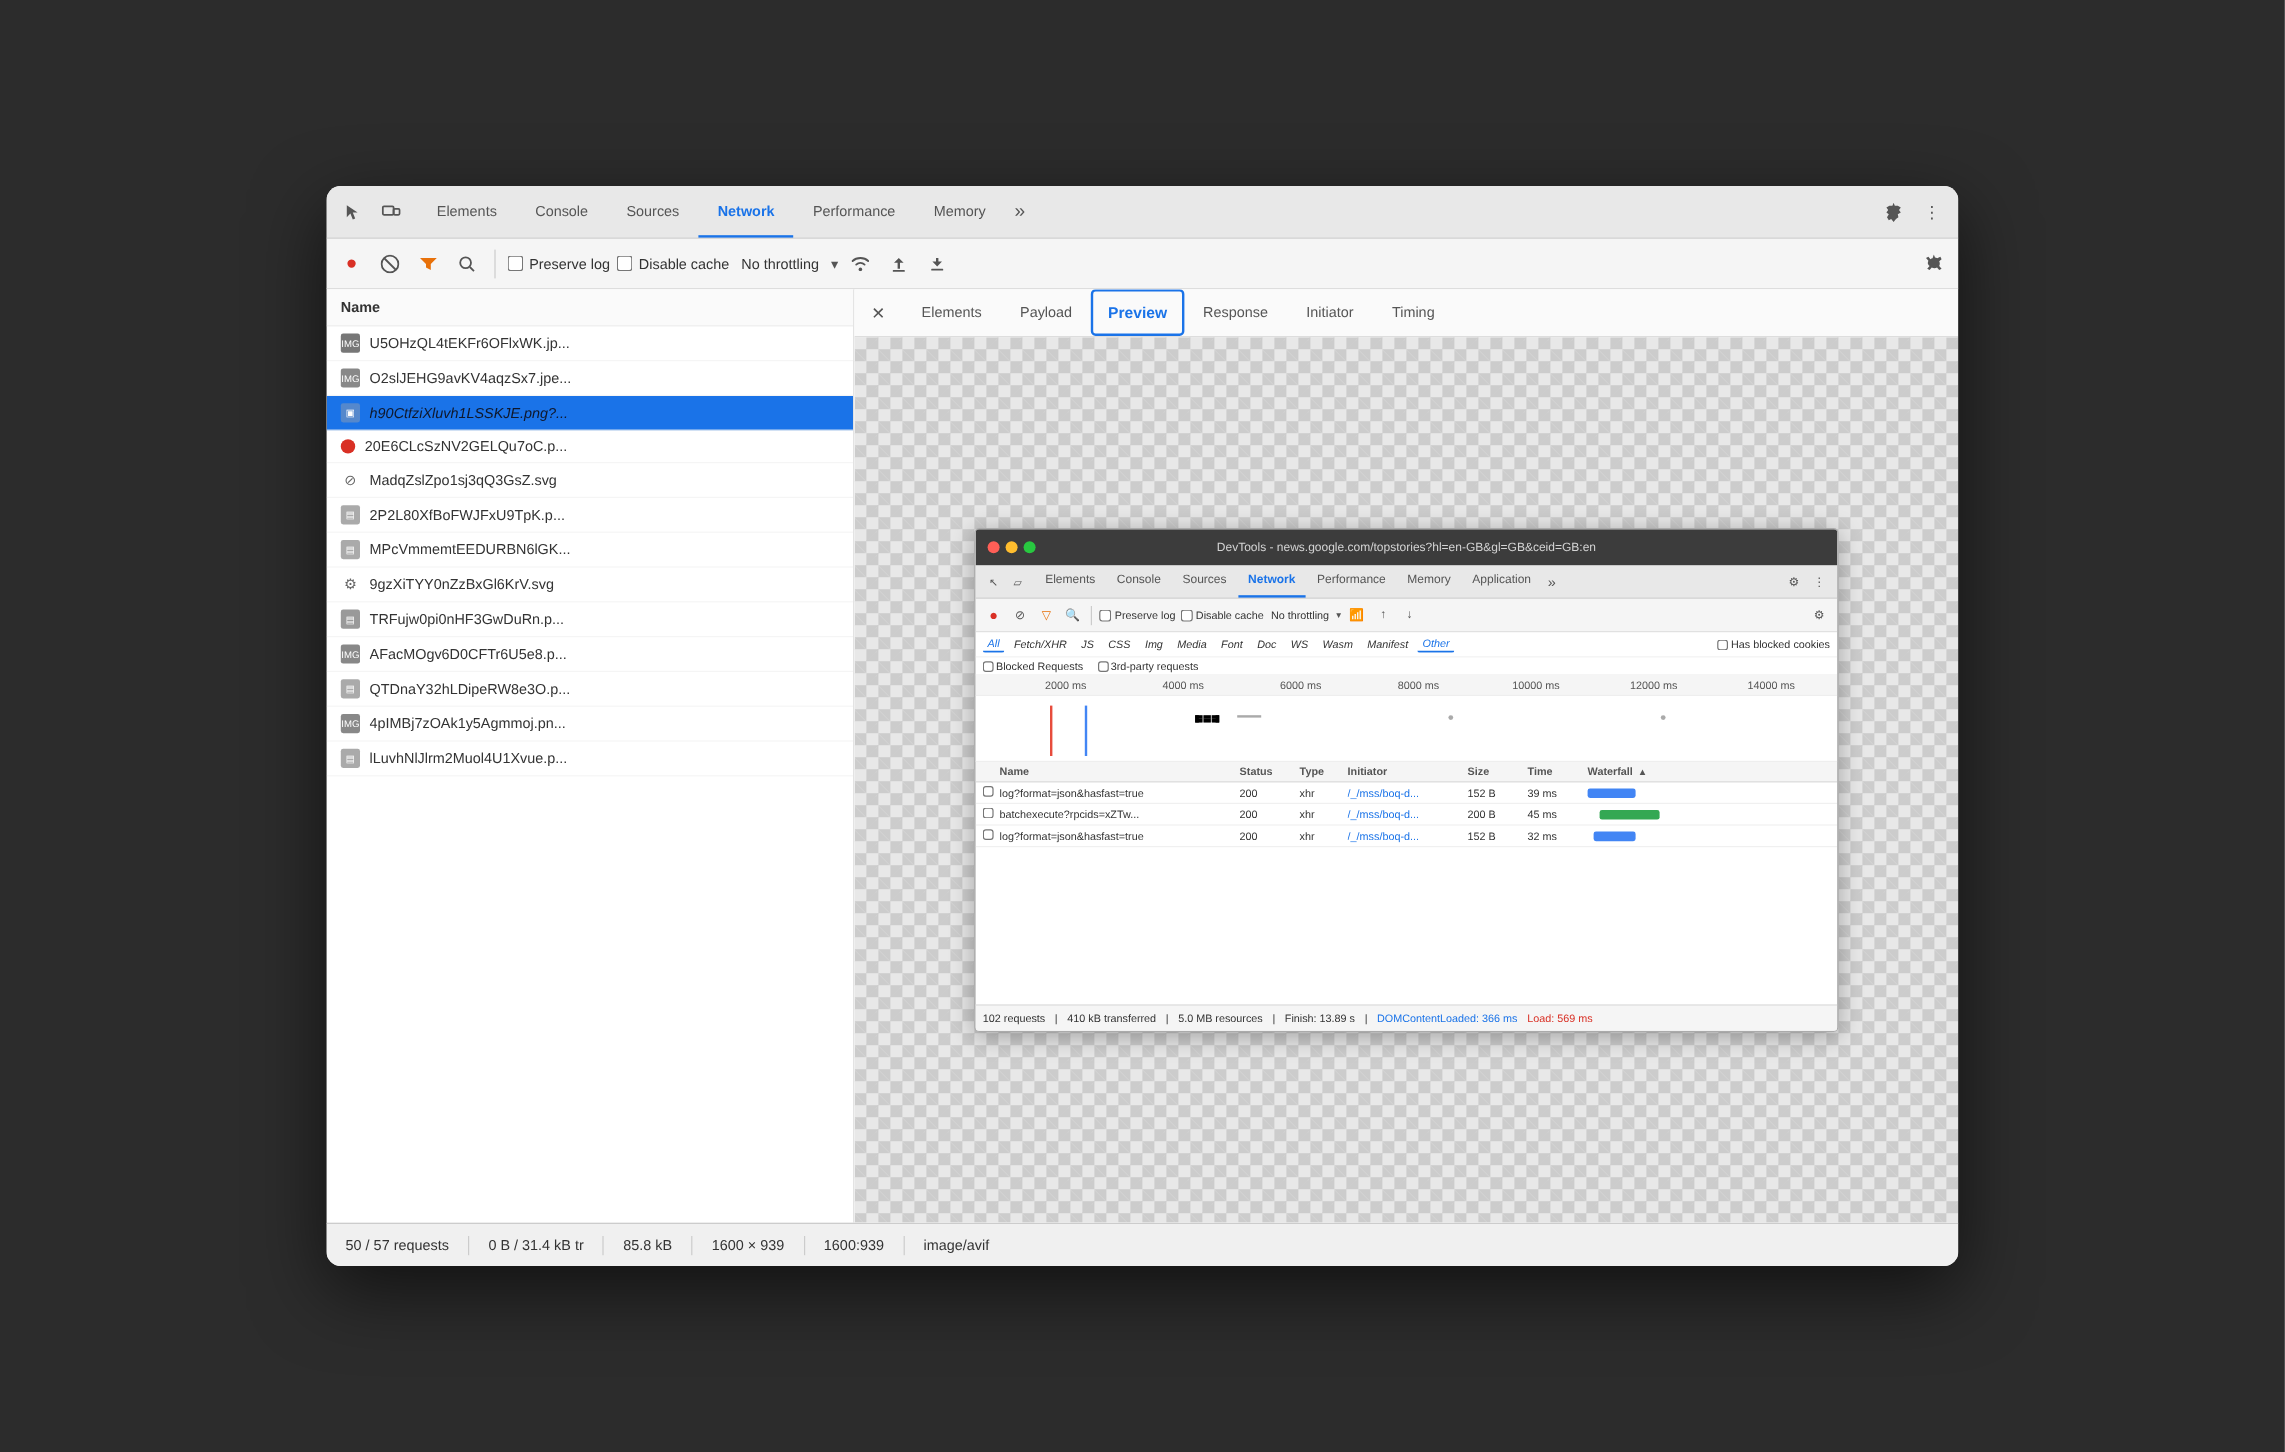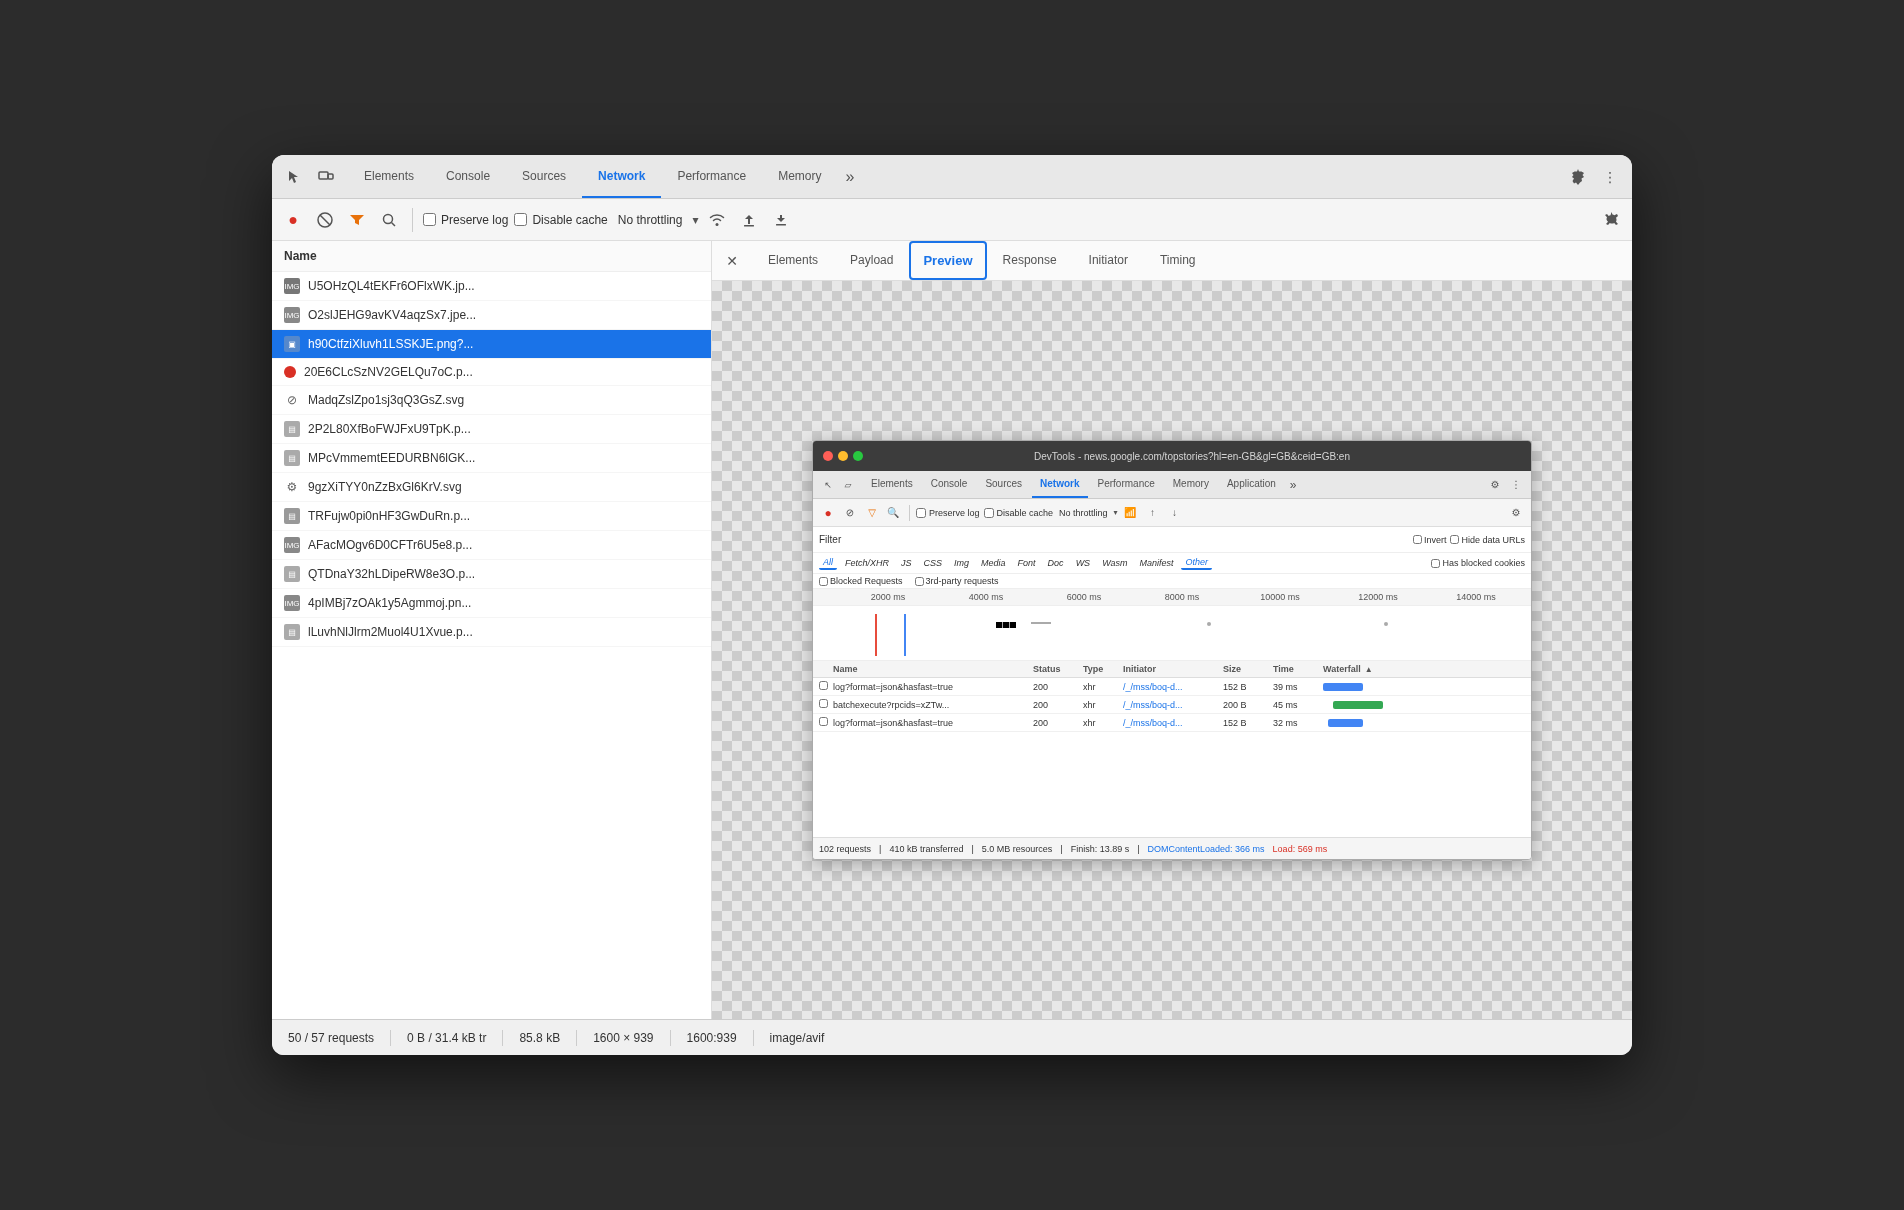--- a/index.html
+++ b/index.html
@@ -211,21 +211,21 @@
       align-items: center;
       padding: 6px 12px;
       cursor: pointer;
       gap: 8px;
       border-bottom: 1px solid #f5f5f5;
     }
     .file-item.selected {
       background: #1a73e8;
       color: #fff;
     }
-    .file-item.selected .file-name { color: #ffffff; }
+    .file-item.selected .file-name { color: #0f172a; font-style: italic; }
     .file-icon {
       width: 16px;
       height: 16px;
       border-radius: 2px;
       display: flex;
       align-items: center;
       justify-content: center;
       font-size: 10px;
       flex-shrink: 0;
     }
@@ -339,21 +339,20 @@
     .inner-tl-red { background: #ff5f57; }
     .inner-tl-yellow { background: #ffbd2e; }
     .inner-tl-green { background: #28c840; }
     .inner-title {
       position: absolute;
       left: 50%;
       transform: translateX(-50%);
       color: #d4d4d4;
       font-size: 10px;
       white-space: nowrap;
-      margin-left: 20px;
     }
     .inner-tabs-bar {
       background: #e8e8e8;
       height: 28px;
       display: flex;
       align-items: center;
       padding: 0 6px;
       gap: 2px;
       border-bottom: 1px solid #ccc;
     }
@@ -856,31 +855,20 @@
                 <span class="inner-throttle">No throttling</span>
                 <span style="font-size:8px;color:#555;">▾</span>
                 <div class="inner-toolbar-btn">📶</div>
                 <div class="inner-toolbar-btn">↑</div>
                 <div class="inner-toolbar-btn">↓</div>
                 <div style="margin-left:auto;">
                   <div class="inner-toolbar-btn">⚙</div>
                 </div>
               </div>
 
-              <div class="inner-filter-bar">
-                <span class="inner-filter-text">Filter</span>
-                <label class="inner-cb-small">
-                  <input type="checkbox" style=""> 
-                    <span>Invert</span>
-                </label>
-                <label class="inner-cb-small">
-                  <input type="checkbox" style=""> 
-                    <span>Hide data URLs</span>
-                </label>
-              </div>
 
               <div class="inner-filter-chips">
                 <span class="inner-chip active">All</span>
                 <span class="inner-chip">Fetch/XHR</span>
                 <span class="inner-chip">JS</span>
                 <span class="inner-chip">CSS</span>
                 <span class="inner-chip">Img</span>
                 <span class="inner-chip">Media</span>
                 <span class="inner-chip">Font</span>
                 <span class="inner-chip">Doc</span>

